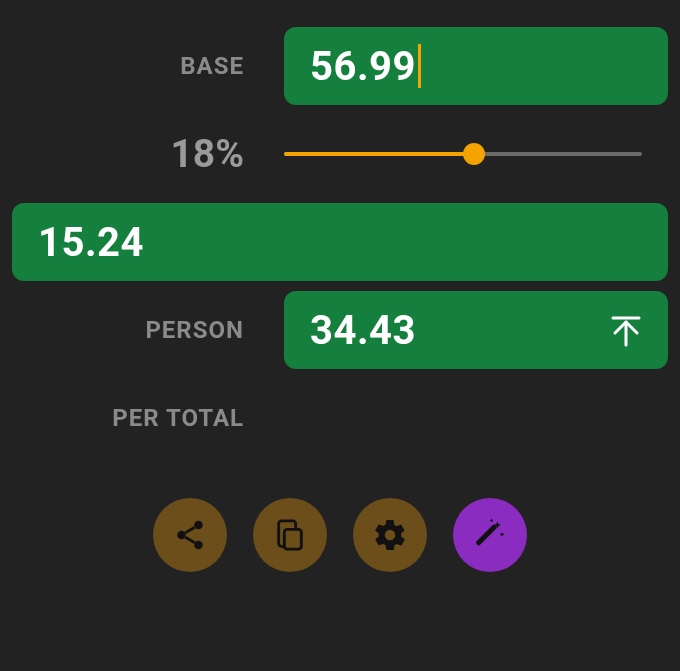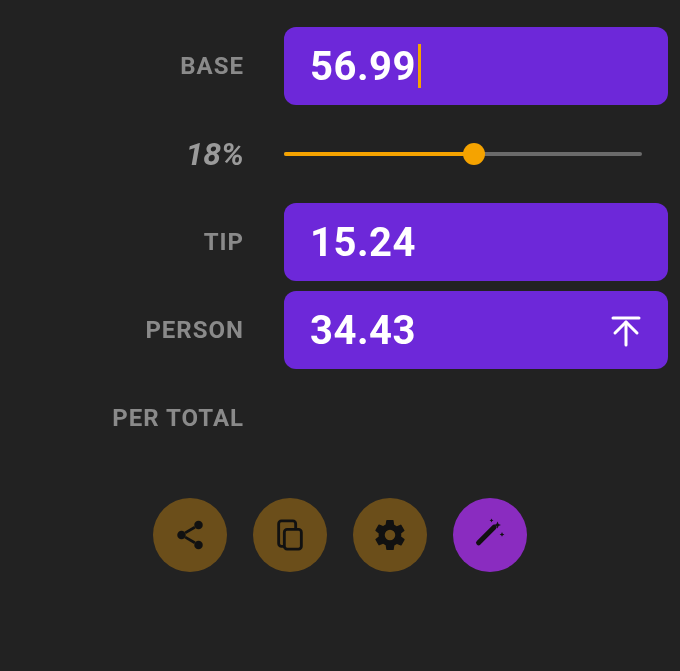--- a/index.html
+++ b/index.html
@@ -28,33 +28,32 @@
     justify-content: flex-end;
     padding-right: 40px;
   }
   .label {
     font-size: 24px;
     font-weight: 700;
     letter-spacing: 1px;
     color: #8a8a8a;
   }
   .label.percent {
-    font-size: 32px;
+    font-size: 39px;
     font-weight: 700;
     color: #9a9a9a;
     letter-spacing: 0;
-    font-style: italic;
   }
   .value-col {
     flex: 1;
     display: flex;
     align-items: center;
   }
   .input-box {
-    background: #6d28d9;
+    background: #15803d;
     border-radius: 12px;
     width: 100%;
     height: 78px;
     display: flex;
     align-items: center;
     padding: 0 26px;
     position: relative;
   }
   .value {
     font-size: 40px;
@@ -156,23 +155,20 @@
       <div class="slider-wrap">
         <div class="slider-track">
           <div class="slider-fill" style="width:53%"></div>
           <div class="slider-thumb" style="left:53%"></div>
         </div>
       </div>
     </div>
   </div>
 
   <div class="row">
-    <div class="label-col">
-      <span class="label">TIP</span>
-    </div>
     <div class="value-col">
       <div class="input-box">
         <span class="value">15.24</span>
       </div>
     </div>
   </div>
 
   <div class="row">
     <div class="label-col">
       <span class="label">PERSON</span>

